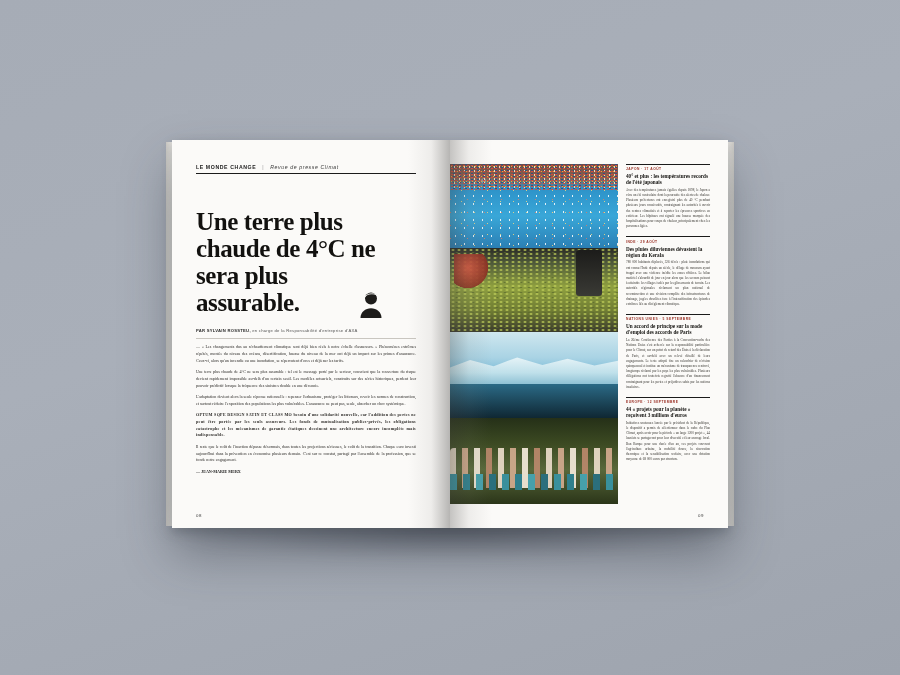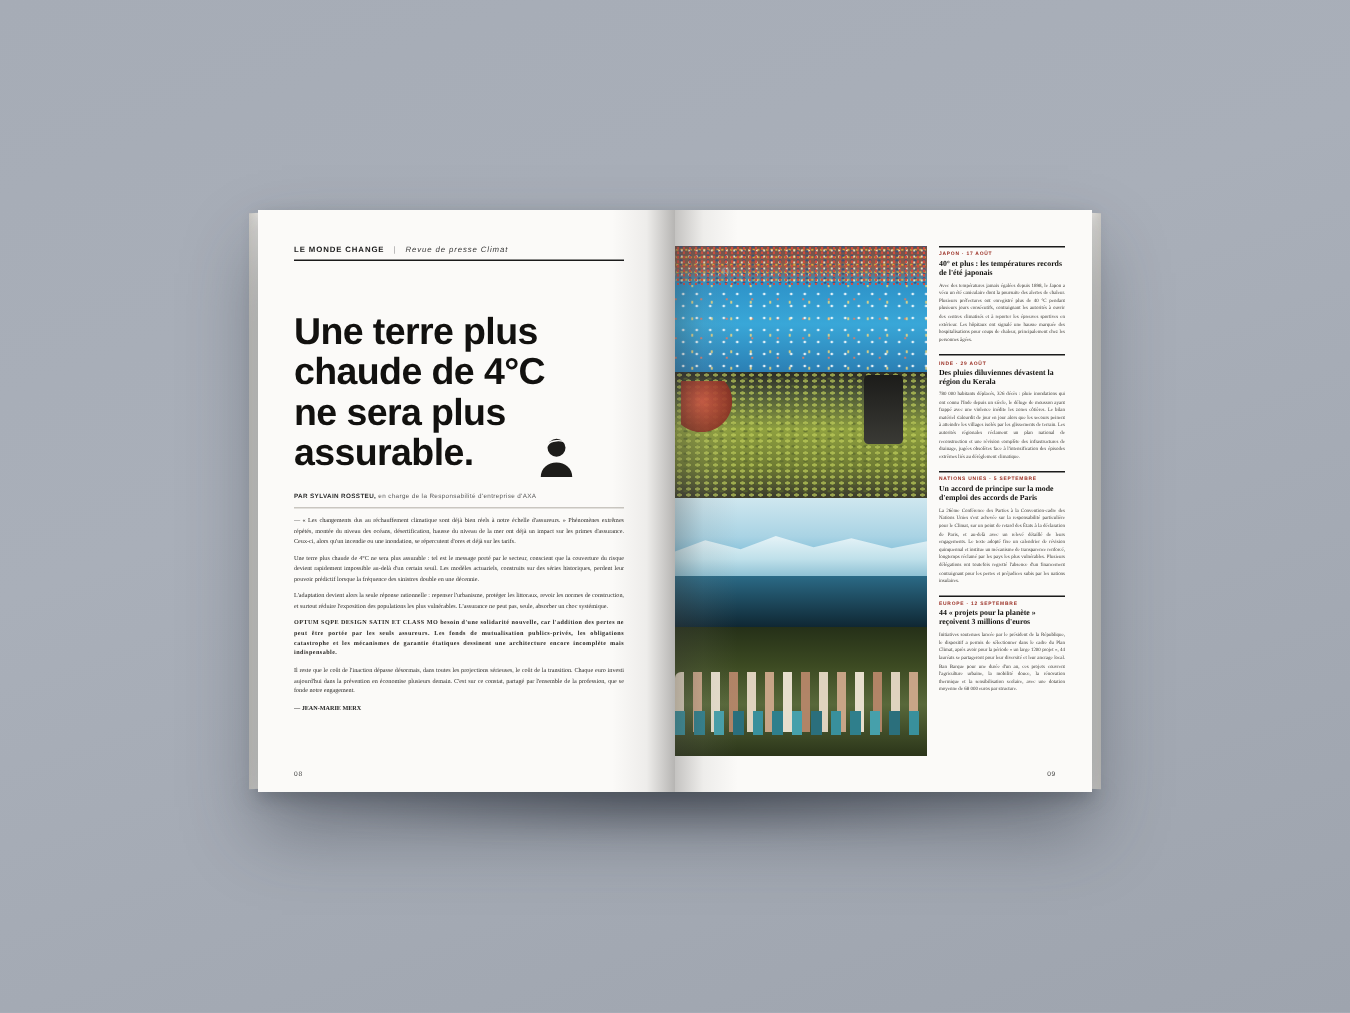--- a/index.html
+++ b/index.html
@@ -77,21 +77,21 @@
   }
   .runhead .brand { font-weight: 700; }
   .runhead .sep { color: #9a9a9a; }
   .runhead .sect { font-style: italic; color: #3a3a3a; }
   .rule-top {
     margin-top: 3px; height: 0.8px; background: #1b1b1b; width: 100%;
   }
 
   .headline {
     margin-top: 34px;
-    font-family: Liberation Sans, sans-serif;
+    font-family: Liberation Serif, serif;
     font-weight: 700;
     font-size: 25px;
     line-height: 1.08;
     letter-spacing: -0.4px;
     color: #12110f;
     position: relative;
     max-width: 200px;
   }
   .portrait {
     position: absolute;

